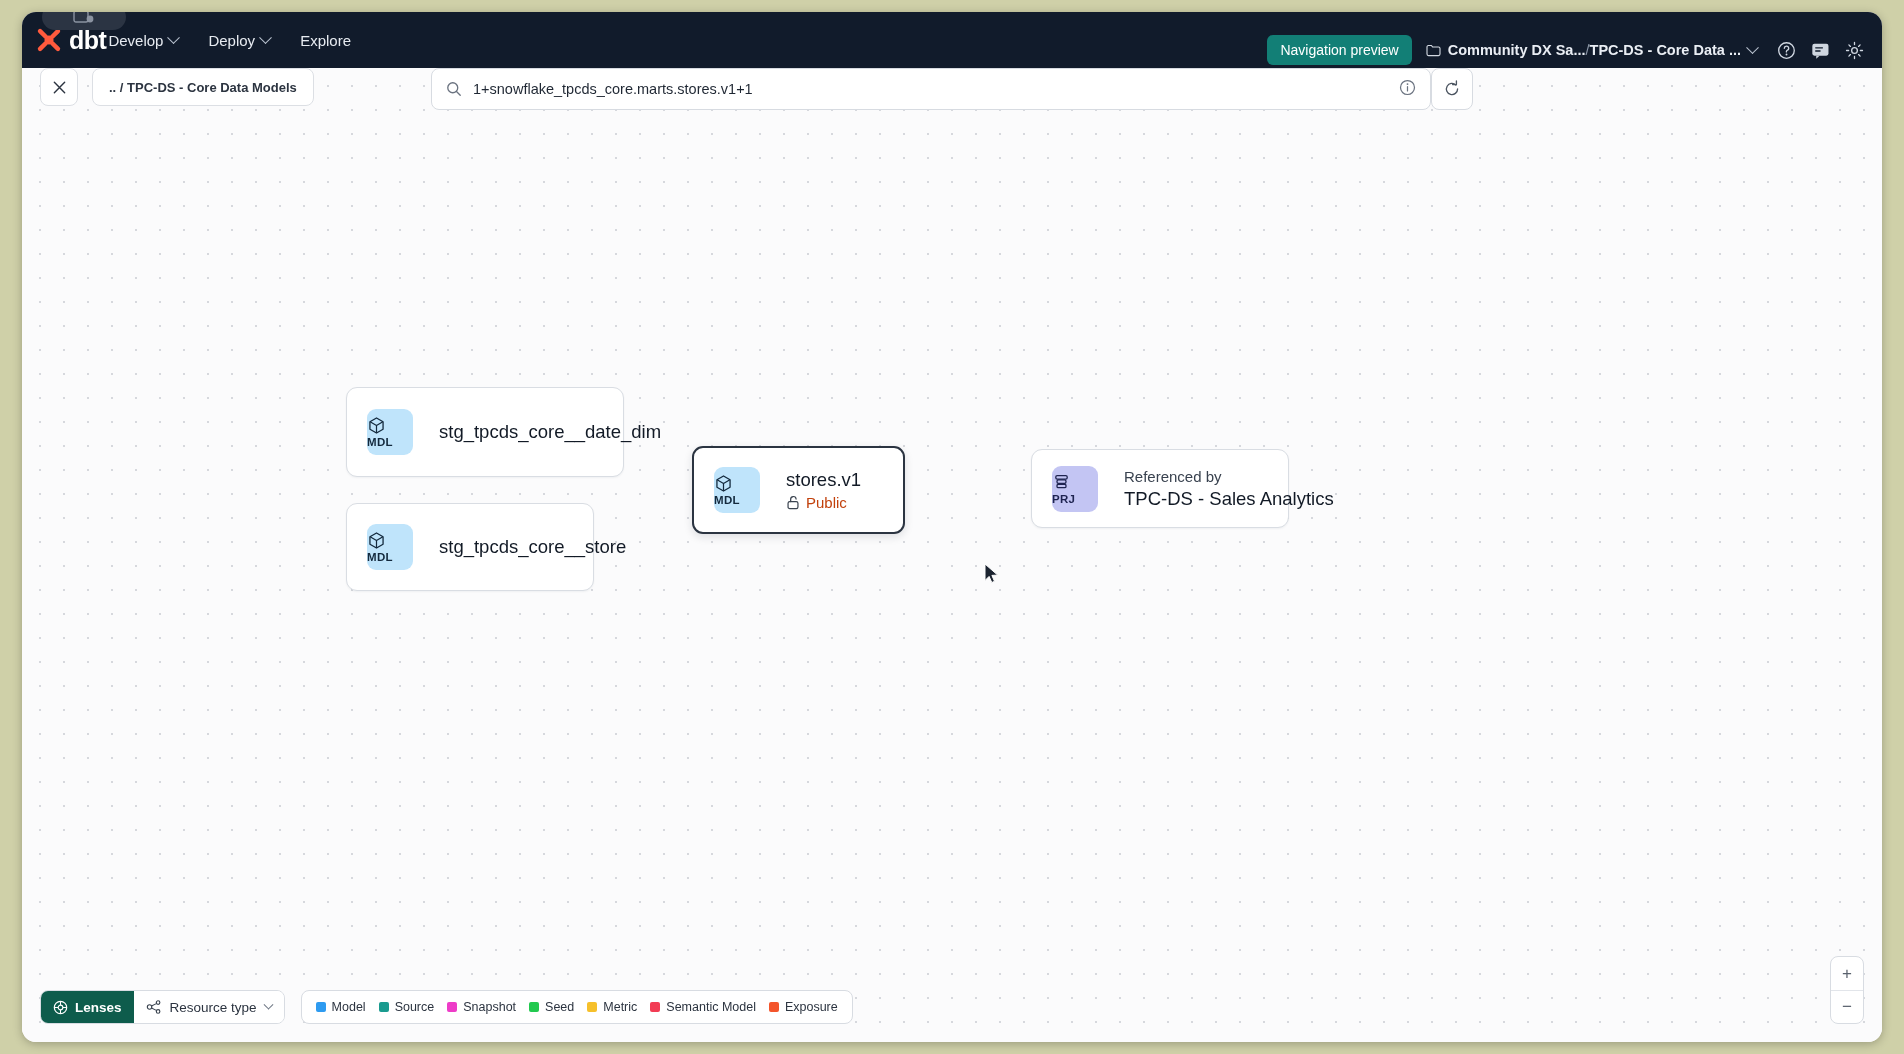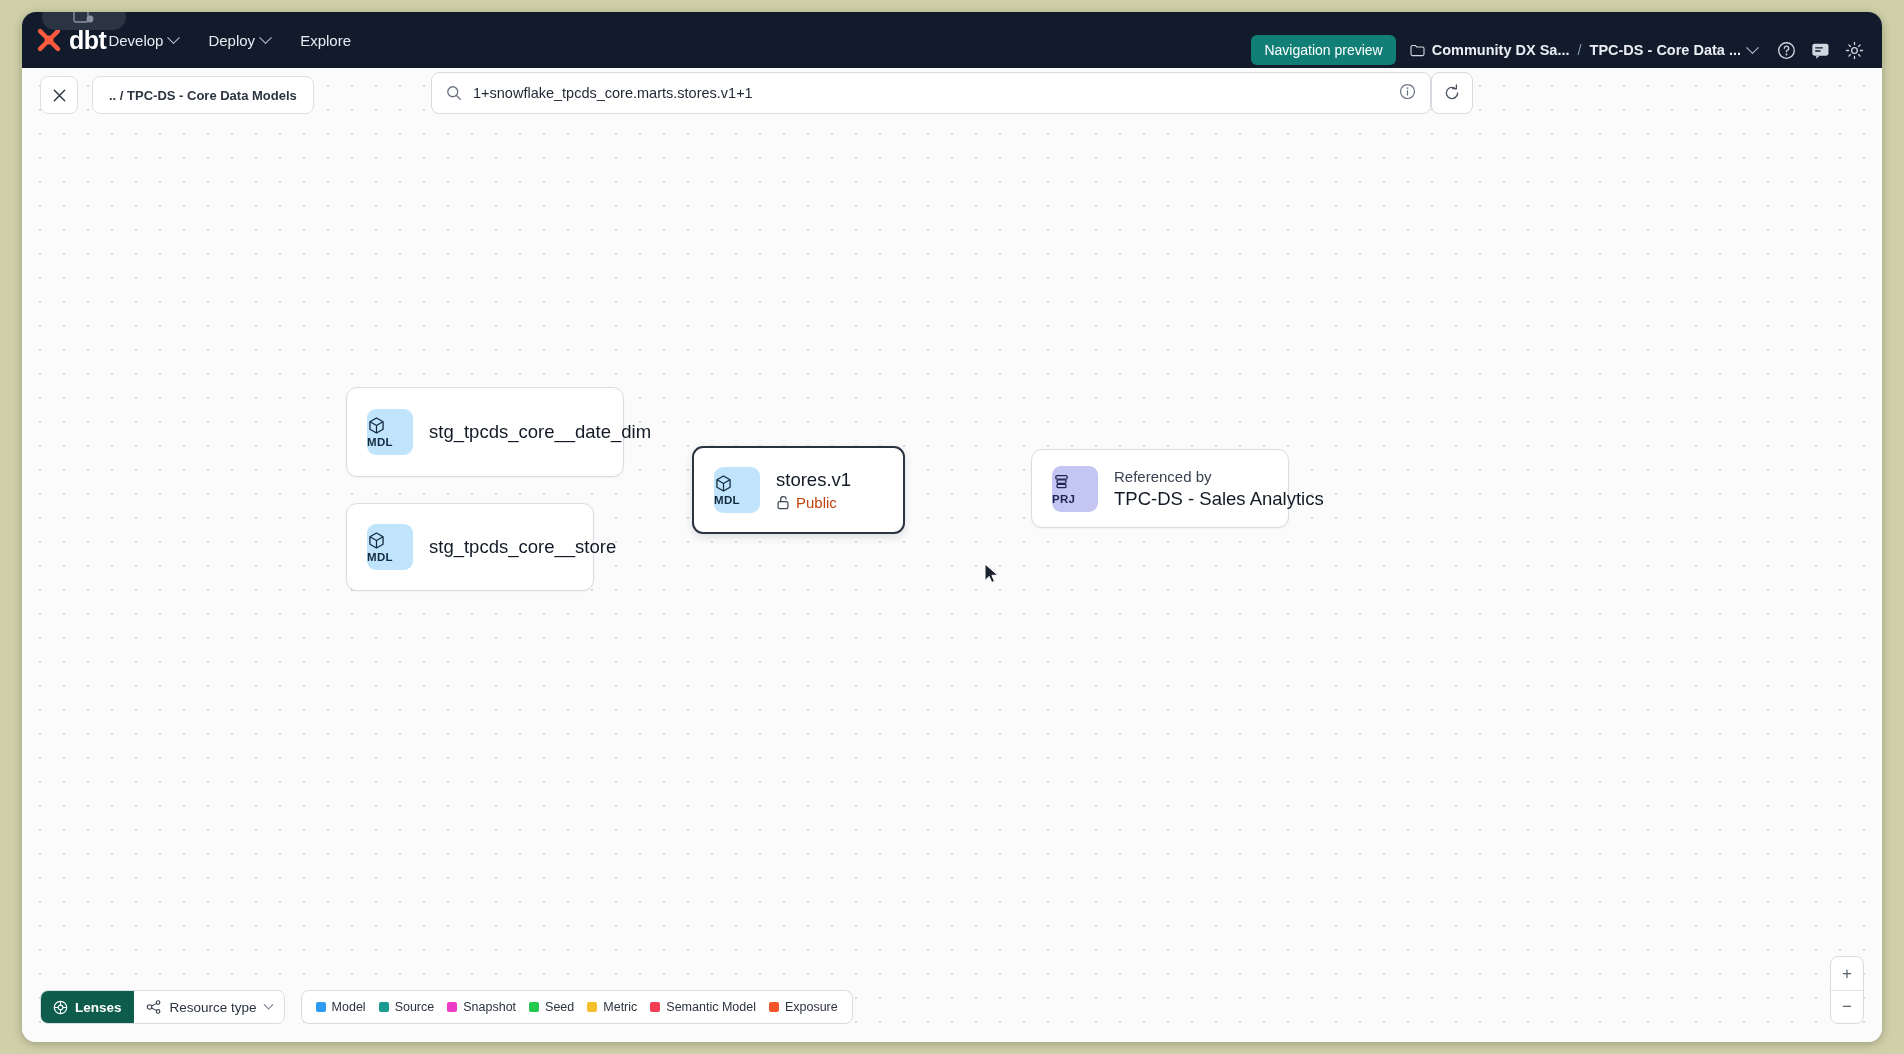--- a/index.html
+++ b/index.html
@@ -37,36 +37,36 @@
     display: flex; align-items: center; gap: 6px; cursor: pointer;
     padding: 6px 2px;
   }
   .chev { width: 9px; height: 9px; border-right: 1.6px solid #b9c2cf; border-bottom: 1.6px solid #b9c2cf;
           transform: rotate(45deg) translate(-2px,-2px); display:inline-block; }
   .nav-right { margin-left: auto; display: flex; align-items: center; gap: 14px; margin-top: 20px; }
   .nav-badge {
     background: #127f76; color: #fff; font-size: 14px;
     padding: 7px 13px; border-radius: 6px; font-weight: 500; cursor: pointer;
   }
-  .crumbs { display: flex; align-items: center; gap: 8px; font-size: 14.5px; font-weight: 700; color: #eaeef4; }
+  .crumbs { display: flex; align-items: center; font-size: 14.5px; font-weight: 700; color: #eaeef4; }
   .crumbs .sep { color: #8d98a8; font-weight: 400; }
   .crumb-item { display: flex; align-items: center; gap: 7px; cursor: pointer; }
   .nav-icons { display: flex; align-items: center; gap: 15px; margin-left: 6px; }
   .nav-icons span { cursor: pointer; display: flex; }
   .win-pill {
     position: absolute; left: 20px; top: -8px;
     width: 84px; height: 26px; border-radius: 13px;
     background: #2b3443; z-index: 5;
     display: flex; align-items: center; justify-content: center;
   }
 
   
   .toolbar {
     position: relative; height: 62px;
-    display: flex; align-items: flex-end; padding: 16px 18px;
+    display: flex; align-items: flex-start; padding: 0 18px;
     background: transparent; z-index: 3;
   }
   .icon-btn {
     width: 38px; height: 38px; border: 1px solid #dcdfe4; border-radius: 8px;
     background: #fff; display: flex; align-items: center; justify-content: center;
     cursor: pointer;
   }
   .crumb-btn {
     margin-left: 14px; height: 38px; border: 1px solid #dcdfe4; border-radius: 8px;
     background: #fff; display: flex; align-items: center; padding: 0 16px;
@@ -101,21 +101,21 @@
     box-shadow: 0 1px 2px rgba(20,30,50,.05);
   }
   .node.selected { border: 2.5px solid #2b3441; box-shadow: 0 3px 9px rgba(20,30,50,.13); }
   .badge {
     width: 46px; height: 46px; border-radius: 9px; flex: none;
     display: flex; flex-direction: column; justify-content: center; gap: 1px;
   }
   .badge.mdl { background: #bfe4fb; color: #13293d; }
   .badge.prj { background: #c3c5f3; color: #1f2450; }
   .badge-txt { font-size: 11.5px; font-weight: 700; letter-spacing: .3px; }
-  .node-body { margin-left: 16px; display: flex; flex-direction: column; gap: 3px; }
+  .node-body { margin-left: 26px; display: flex; flex-direction: column; gap: 3px; }
   .node-title { font-size: 18.5px; color: #121a26; font-weight: 400; white-space: nowrap; }
   .node-sub { font-size: 15px; color: #c2410c; display: flex; align-items: center; gap: 6px; white-space: nowrap; }
   .node-sub-small { font-size: 15px; color: #39424f; }
   .node-title-strong { font-size: 18.5px; color: #121a26; font-weight: 500; white-space: nowrap; }
 
   
   .bottom-bar { position: absolute; left: 18px; bottom: 18px; display: flex; align-items: center; gap: 16px; z-index: 4; }
   .lens-group { display: flex; align-items: center; height: 34px; border-radius: 8px; overflow: hidden;
                 border: 1px solid #d8dce2; background: #fff; }
   .lens-btn { background: #0e5c4c; color: #fff; height: 100%; display: flex; align-items: center; gap: 7px;

